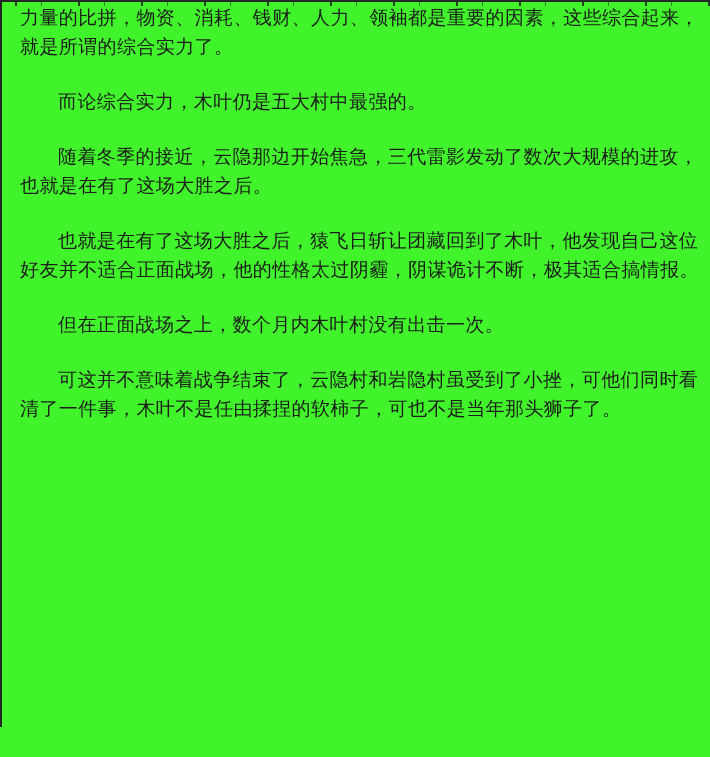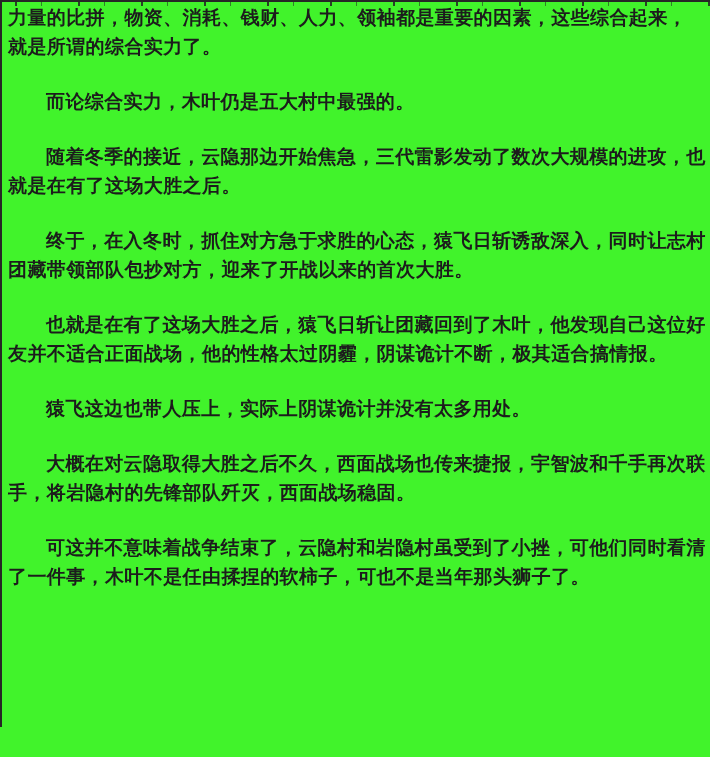--- a/index.html
+++ b/index.html
@@ -45,39 +45,36 @@
     top: 3px;
     left: 8px;
     right: 4px;
     color: #1C1C1C;
     font-size: 19px;
     line-height: 29px;
     letter-spacing: 0.4px;
     text-align: left;
   }
   .content p {
-    margin: 0 0 26px 0;
+    margin: 0 0 26px 12px;
     text-indent: 2em;
-    font-weight: bold;
   }
   .content p.continuation {
     text-indent: 0;
   }
 </style>
 </head>
 <body style="background: rgb(65, 243, 43);">
 
 <div class="page">
   <div class="top-edge" style="background: rgb(38, 38, 38);"></div>
   <div class="top-ticks"></div>
   <div class="left-edge" style="background: rgb(38, 38, 38);"></div>
 
   <div class="content" style="color: rgb(28, 28, 28);">
     <p class="continuation">力量的比拼，物资、消耗、钱财、人力、领袖都是重要的因素，这些综合起来，就是所谓的综合实力了。</p>
     <p>而论综合实力，木叶仍是五大村中最强的。</p>
     <p>随着冬季的接近，云隐那边开始焦急，三代雷影发动了数次大规模的进攻，也就是在有了这场大胜之后。</p>
-    <p>终于，在入冬时，抓住对方急于求胜的心态，猿飞日斩诱敌深入，同时让志村团藏带领部队包抄对方，迎来了开战以来的首次大胜。</p>
     <p>也就是在有了这场大胜之后，猿飞日斩让团藏回到了木叶，他发现自己这位好友并不适合正面战场，他的性格太过阴霾，阴谋诡计不断，极其适合搞情报。</p>
-    <p>猿飞这边也带人压上，实际上阴谋诡计并没有太多用处。</p>
-    <p>大概在对云隐取得大胜之后不久，西面战场也传来捷报，宇智波和千手再次联手，将岩隐村的先锋部队歼灭，西面战场稳固。</p>
+    <p>但在正面战场之上，数个月内木叶村没有出击一次。</p>
     <p>可这并不意味着战争结束了，云隐村和岩隐村虽受到了小挫，可他们同时看清了一件事，木叶不是任由揉捏的软柿子，可也不是当年那头狮子了。</p>
   </div>
 </div>
 
 </body></html>

